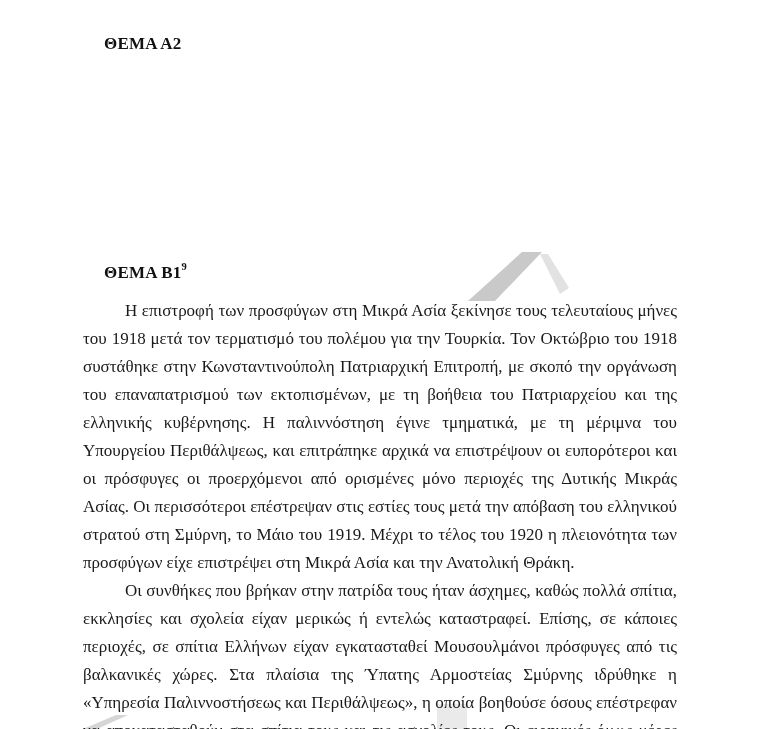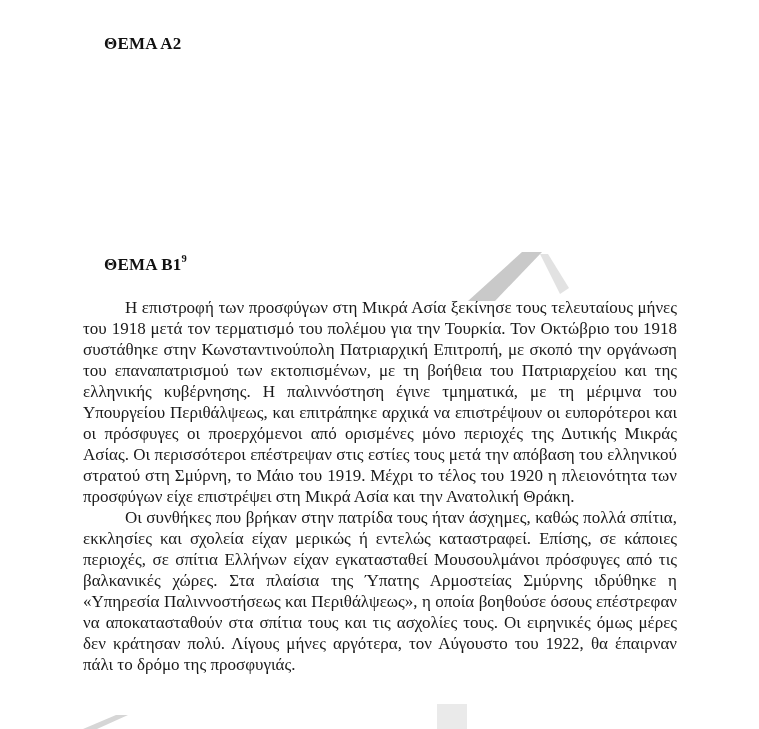--- a/index.html
+++ b/index.html
@@ -44,33 +44,33 @@
     color: #1a1a1a;
   }
   sup {
     font-size: 10.5px;
     line-height: 0;
     position: relative;
     top: -1px;
   }
   .heading-b {
     position: absolute;
-    top: 254px;
+    top: 262px;
     left: 104px;
   }
   .body-text {
     position: absolute;
     top: 297px;
     left: 83px;
     width: 594px;
   }
   .body-text p {
     margin: 0;
     font-size: 17px;
-    line-height: 21px;
+    line-height: 28px;
     text-align: justify;
     text-indent: 42px;
     color: #1a1a1a;
   }
 </style>
 </head>
 <body>
 
 <div class="page">
 

